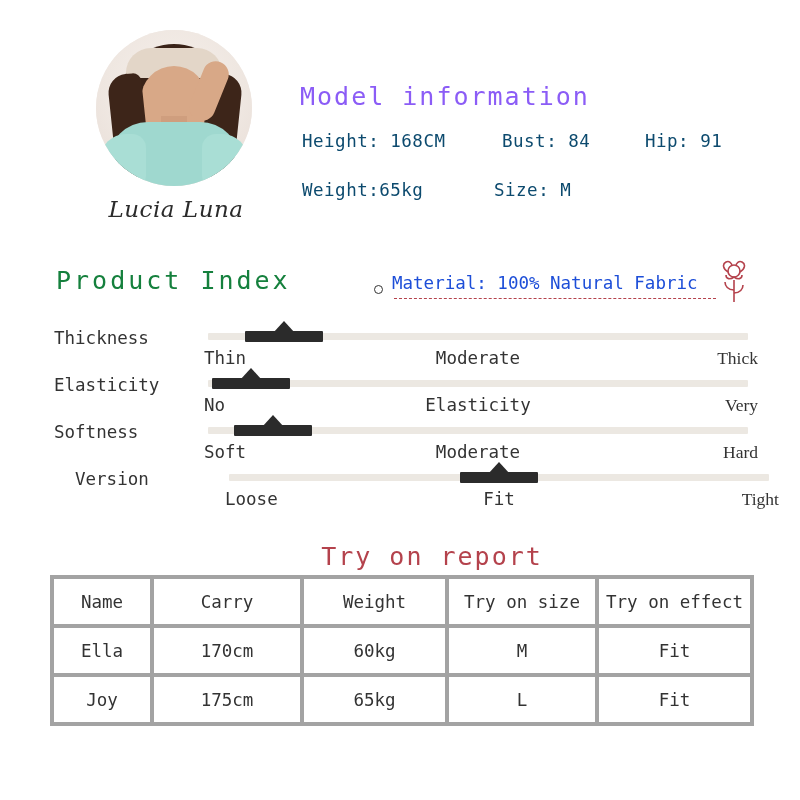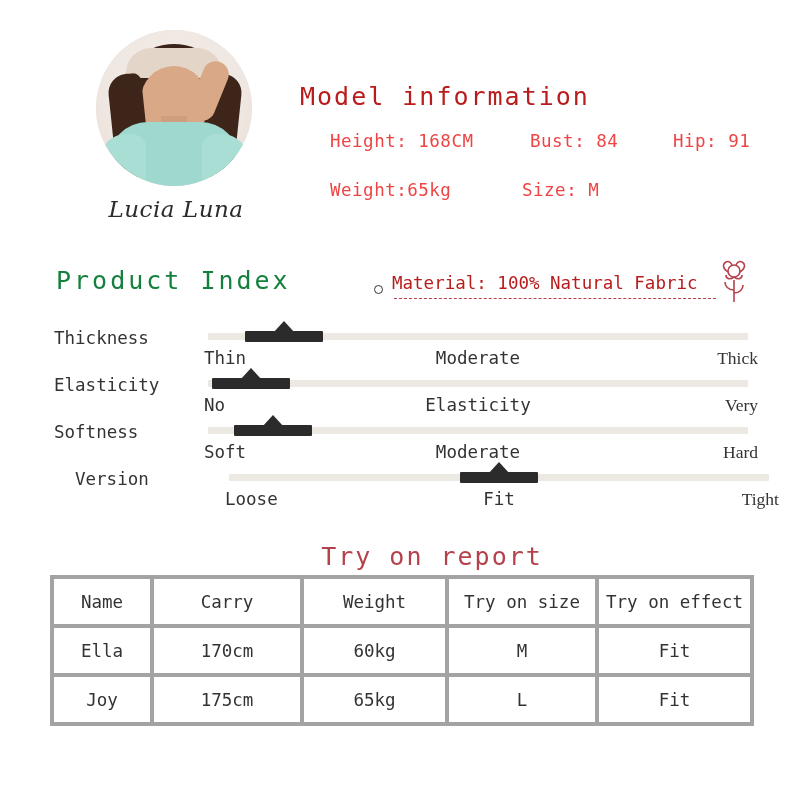--- a/index.html
+++ b/index.html
@@ -157,29 +157,28 @@
     color: #2b2b2b;
     letter-spacing: 0.5px;
   }
 
   .model-info-title {
     position: absolute;
     left: 300px;
     top: 82px;
     font-size: 25px;
     letter-spacing: 2px;
-    color: #b91c1c;
+    color: #8b5cf6;
   }
   .mi-row {
     position: absolute;
     font-size: 17.5px;
-    color: #ef4444;
+    color: #0c4a6e;
     letter-spacing: 0.5px;
     white-space: nowrap;
-    margin-left: 28px;
   }
   .mi-height { left: 302px; top: 131px; }
   .mi-bust   { left: 502px; top: 131px; }
   .mi-hip    { left: 645px; top: 131px; }
   .mi-weight { left: 302px; top: 180px; }
   .mi-size   { left: 494px; top: 180px; }
 
   
   .product-index-title {
     position: absolute;
@@ -205,21 +204,21 @@
     height: 9px;
     border: 1.6px solid #333;
     border-radius: 50%;
     box-sizing: border-box;
   }
   .material-text {
     position: absolute;
     left: 18px;
     top: 5px;
     font-size: 17.5px;
-    color: #b91c1c;
+    color: #1d4ed8;
     white-space: nowrap;
   }
   .material-dash {
     position: absolute;
     left: 20px;
     top: 30px;
     width: 322px;
     border-top: 1.6px dashed #b4424c;
   }
   .cotton-icon {

